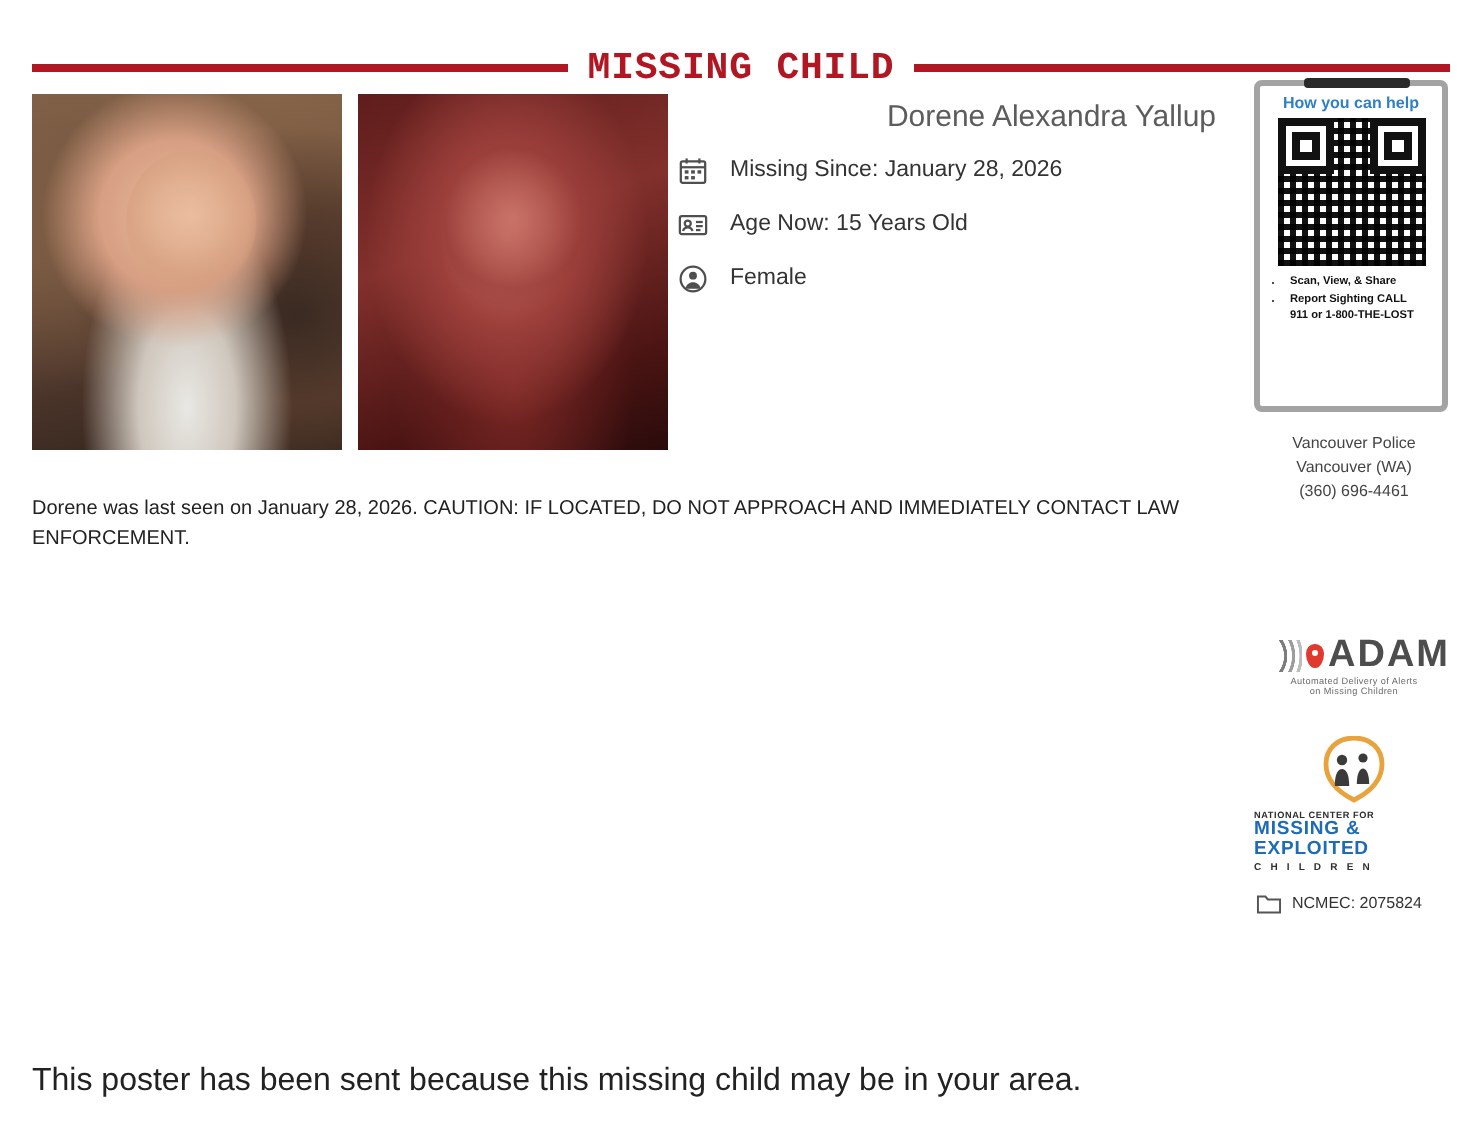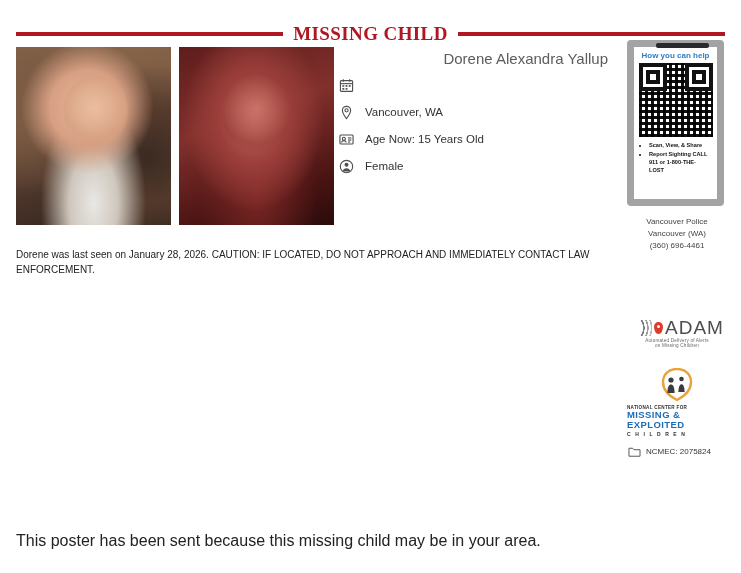--- a/index.html
+++ b/index.html
@@ -29,21 +29,21 @@
     flex: 1 1 auto;
     height: 4px;
     background: #b01722;
   }
   .header-title {
     font-size: 19px;
     font-weight: bold;
     color: #b01722;
     letter-spacing: 0.4px;
     white-space: nowrap;
-    font-family: Liberation Serif, serif;
+    font-family: Liberation Mono, monospace;
   }
 
   
   .photos {
     position: absolute;
     top: 47px;
     left: 16px;
     display: flex;
     gap: 8px;
   }
@@ -129,21 +129,21 @@
   }
   .detail-icon svg { display: block; }
 
   
   .help-card {
     position: absolute;
     top: 40px;
     left: 627px;
     width: 97px;
     height: 166px;
-    border: 7px solid #a3a3a3;
+    border: 3px solid #a3a3a3;
     border-radius: 4px;
     background: #ffffff;
     padding: 4px 3px 3px 3px;
     text-align: center;
   }
   .help-card::before {
     content: "";
     position: absolute;
     top: -4px;
     left: 22px;
@@ -244,21 +244,21 @@
   .adam-pin::after {
     content: "";
     position: absolute;
     left: 3px; top: 3px;
     width: 3px; height: 3px;
     border-radius: 50%;
     background: #ffffff;
   }
   .adam-word {
     font-size: 19px;
-    font-weight: normal;
+    font-weight: bold;
     color: #4d4d4d;
     letter-spacing: 1px;
     line-height: 1;
   }
   .adam-sub {
     font-size: 4.6px;
     color: #6a6a6a;
     letter-spacing: 0.2px;
     margin-top: 1px;
   }
@@ -354,31 +354,23 @@
         <line x1="1.5" y1="6" x2="14.5" y2="6"></line>
         <line x1="4.6" y1="1.3" x2="4.6" y2="4"></line>
         <line x1="11.4" y1="1.3" x2="11.4" y2="4"></line>
         <rect x="3.6" y="7.6" width="2" height="1.8" fill="currentColor" stroke="none"></rect>
         <rect x="7" y="7.6" width="2" height="1.8" fill="currentColor" stroke="none"></rect>
         <rect x="10.4" y="7.6" width="2" height="1.8" fill="currentColor" stroke="none"></rect>
         <rect x="3.6" y="10.7" width="2" height="1.8" fill="currentColor" stroke="none"></rect>
         <rect x="7" y="10.7" width="2" height="1.8" fill="currentColor" stroke="none"></rect>
       </svg>
     </span>
-  </div>
-
-  <div class="detail-row">
-    <span class="detail-icon">
-      <svg width="15" height="15" viewBox="0 0 16 16" fill="none" stroke="currentColor" stroke-width="1.2">
-        <path d="M8 1.4c-2.5 0-4.4 1.9-4.4 4.3 0 3.2 4.4 8.9 4.4 8.9s4.4-5.7 4.4-8.9c0-2.4-1.9-4.3-4.4-4.3z"></path>
-        <circle cx="8" cy="5.7" r="1.7"></circle>
-      </svg>
-    </span>
-    <span>Vancouver, WA</span>
-  </div>
+    <span>Missing Since: January 28, 2026</span>
+  </div>
+
 
   <div class="detail-row">
     <span class="detail-icon">
       <svg width="15" height="15" viewBox="0 0 16 16" fill="none" stroke="currentColor" stroke-width="1.2">
         <rect x="1" y="3.2" width="14" height="9.6" rx="1"></rect>
         <circle cx="5.2" cy="7.2" r="1.6"></circle>
         <path d="M2.7 11.2c0.3-1.3 1.3-2 2.5-2s2.2 0.7 2.5 2"></path>
         <line x1="9.6" y1="6.4" x2="13.2" y2="6.4"></line>
         <line x1="9.6" y1="8.6" x2="13.2" y2="8.6"></line>
         <line x1="9.6" y1="10.7" x2="12" y2="10.7"></line>

